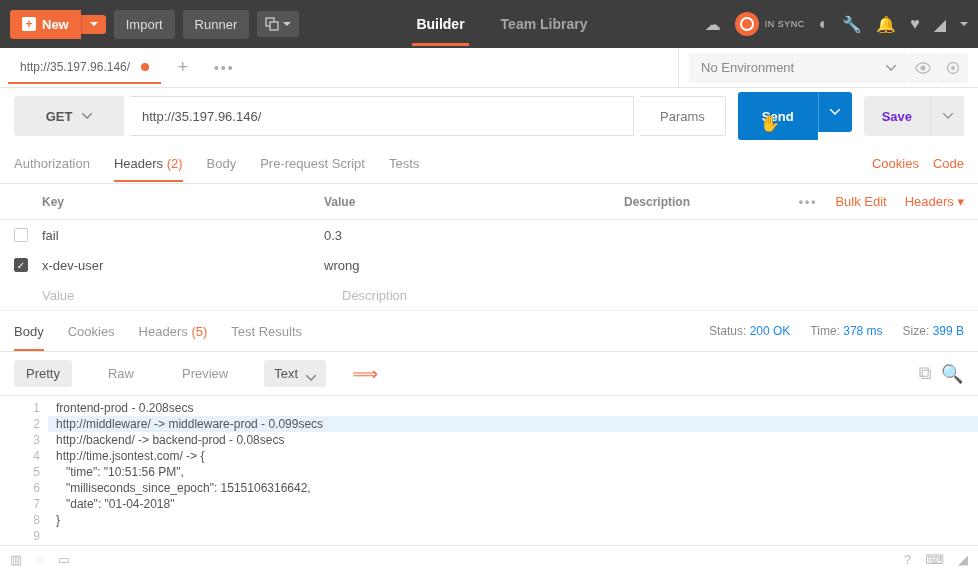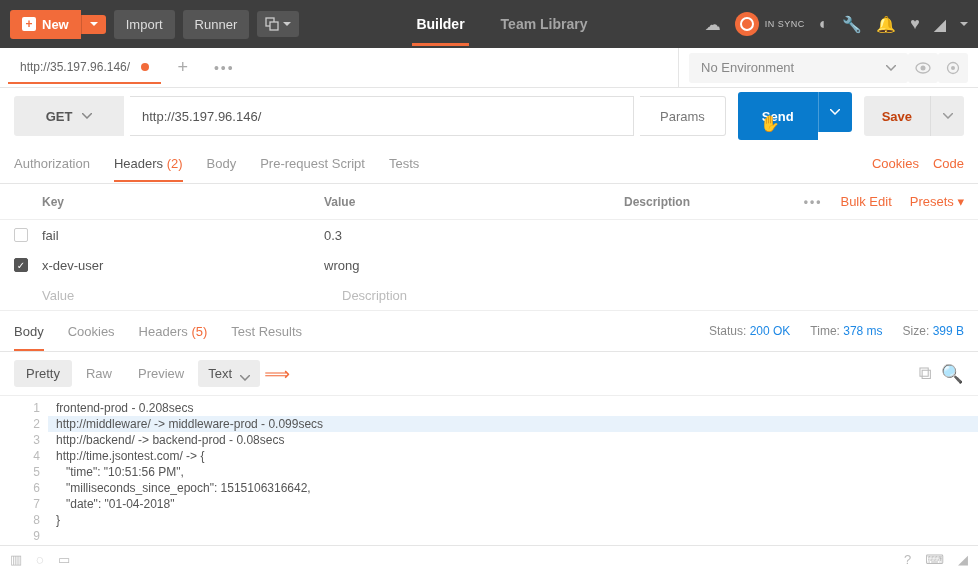--- a/index.html
+++ b/index.html
@@ -31,21 +31,21 @@
 .env-icon-btn{width:30px;height:30px;background:#f5f5f5;display:flex;align-items:center;justify-content:center;color:#aaa;border-radius:3px}
 .requestbar{height:56px;display:flex;align-items:center;padding:10px 14px;gap:6px}
 .method-select{width:110px;height:40px;background:#ececec;display:flex;align-items:center;justify-content:center;gap:10px;font-weight:600;color:#555;border-radius:3px 0 0 3px}
 .url-input{flex:1;height:40px;border:1px solid #e0e0e0;padding:0 12px;font-size:13px;color:#555;outline:none;border-left:none}
 .params-btn{height:40px;padding:0 20px;background:#fff;border:1px solid #e0e0e0;border-left:none;color:#777;border-radius:0 3px 3px 0}
 .send-group{display:flex;margin-left:6px}
 .send-btn{height:48px;padding:0 24px;background:#097bcd;color:#fff;font-weight:600;border-radius:3px 0 0 3px;position:relative;display:flex;align-items:center}
 .send-drop{height:40px;width:34px;background:#097bcd;border-left:1px solid rgba(255,255,255,.25);display:flex;align-items:center;justify-content:center;color:#fff;border-radius:0 3px 3px 0}
 .cursor{position:absolute;left:23px;top:22px;font-size:16px;color:#fff}
 .save-group{display:flex;margin-left:6px}
-.save-btn{height:40px;padding:0 18px;background:#ececec;color:#c2410c;font-weight:600;border-radius:3px 0 0 3px}
+.save-btn{height:40px;padding:0 18px;background:#ececec;color:#6d28d9;font-weight:600;border-radius:3px 0 0 3px}
 .save-drop{height:40px;width:34px;background:#ececec;border-left:1px solid #ddd;display:flex;align-items:center;justify-content:center;color:#999;border-radius:0 3px 3px 0}
 .subtabs{height:40px;display:flex;align-items:center;padding:0 14px;gap:24px;border-bottom:1px solid #e5e5e5}
 .subtab{color:#999;font-size:13px;padding:10px 0;position:relative}
 .subtab.active{color:#555}
 .subtab.active::after{content:'';position:absolute;bottom:-1px;left:0;right:0;height:2px;background:#f26b3a}
 .subtab .count{color:#f26b3a}
 .subtabs-right{margin-left:auto;display:flex;gap:14px}
 .link{color:#f26b3a;font-size:13px}
 .headers-head{height:36px;display:flex;align-items:center;padding:0 14px;border-bottom:1px solid #eee;font-size:12px;color:#888;font-weight:600}
 .hcol-key{width:310px;padding-left:28px}
@@ -61,21 +61,21 @@
 .hkey{width:282px}
 .hval{width:300px}
 .hdesc{flex:1}
 .resp-tabs{height:42px;display:flex;align-items:center;padding:0 14px;gap:24px;border-top:1px solid #eee;border-bottom:1px solid #e5e5e5}
 .resp-tab{color:#999;font-size:13px;padding:11px 0;position:relative}
 .resp-tab.active{color:#555}
 .resp-tab.active::after{content:'';position:absolute;bottom:-1px;left:0;right:0;height:2px;background:#f26b3a}
 .resp-right{margin-left:auto;display:flex;gap:20px;font-size:12px;color:#888}
 .resp-right b{color:#1e88e5;font-weight:normal}
 .grn{color:#43a047}
-.viewbar{height:44px;display:flex;align-items:center;padding:0 14px;gap:2px;border-bottom:1px solid #eee}
+.viewbar{height:44px;display:flex;align-items:center;padding:0 14px;gap:24px;border-bottom:1px solid #eee}
 .view-btn{padding:6px 12px;color:#999;font-size:13px;border-radius:3px}
 .view-btn.active{background:#ececec;color:#555}
 .view-select{padding:6px 10px;background:#ececec;color:#555;display:flex;align-items:flex-end;gap:8px;border-radius:3px;font-size:13px}
 .wrap-btn{width:30px;height:28px;display:flex;align-items:center;justify-content:center;color:#f26b3a;border-radius:3px;font-size:18px}
 .view-right{margin-left:auto;display:flex;gap:10px;color:#bbb;font-size:18px}
 .code{display:flex;font-family:Menlo,Consolas,monospace;font-size:12px;line-height:16px}
 .gutter{width:48px;text-align:right;padding:4px 8px 4px 0;color:#bbb;background:#fff}
 .gutter div{height:16px}
 .lines{flex:1;padding:4px 0}
 .lines div{height:16px;padding:0 8px;white-space:pre}
@@ -210,21 +210,21 @@
     <span class="link">Code</span>
   </div>
 </div>
 
 <div class="headers-head">
   <div class="hcol-key">Key</div>
   <div class="hcol-val">Value</div>
   <div class="hcol-desc">Description</div>
   <span class="dots">•••</span>
   <span class="hcol-edit" style="margin-left:18px">Bulk Edit</span>
-  <span class="hcol-presets">Presets ▾</span>
+  <span class="hcol-presets">Headers ▾</span>
 </div>
 <div id="header-rows">
     <div class="hrow">
       <div class="hcheck">
         <div class="checkbox "></div>
       </div>
       <div class="hkey">fail</div>
       <div class="hval">0.3</div>
       <div class="hdesc"></div>
     </div>

